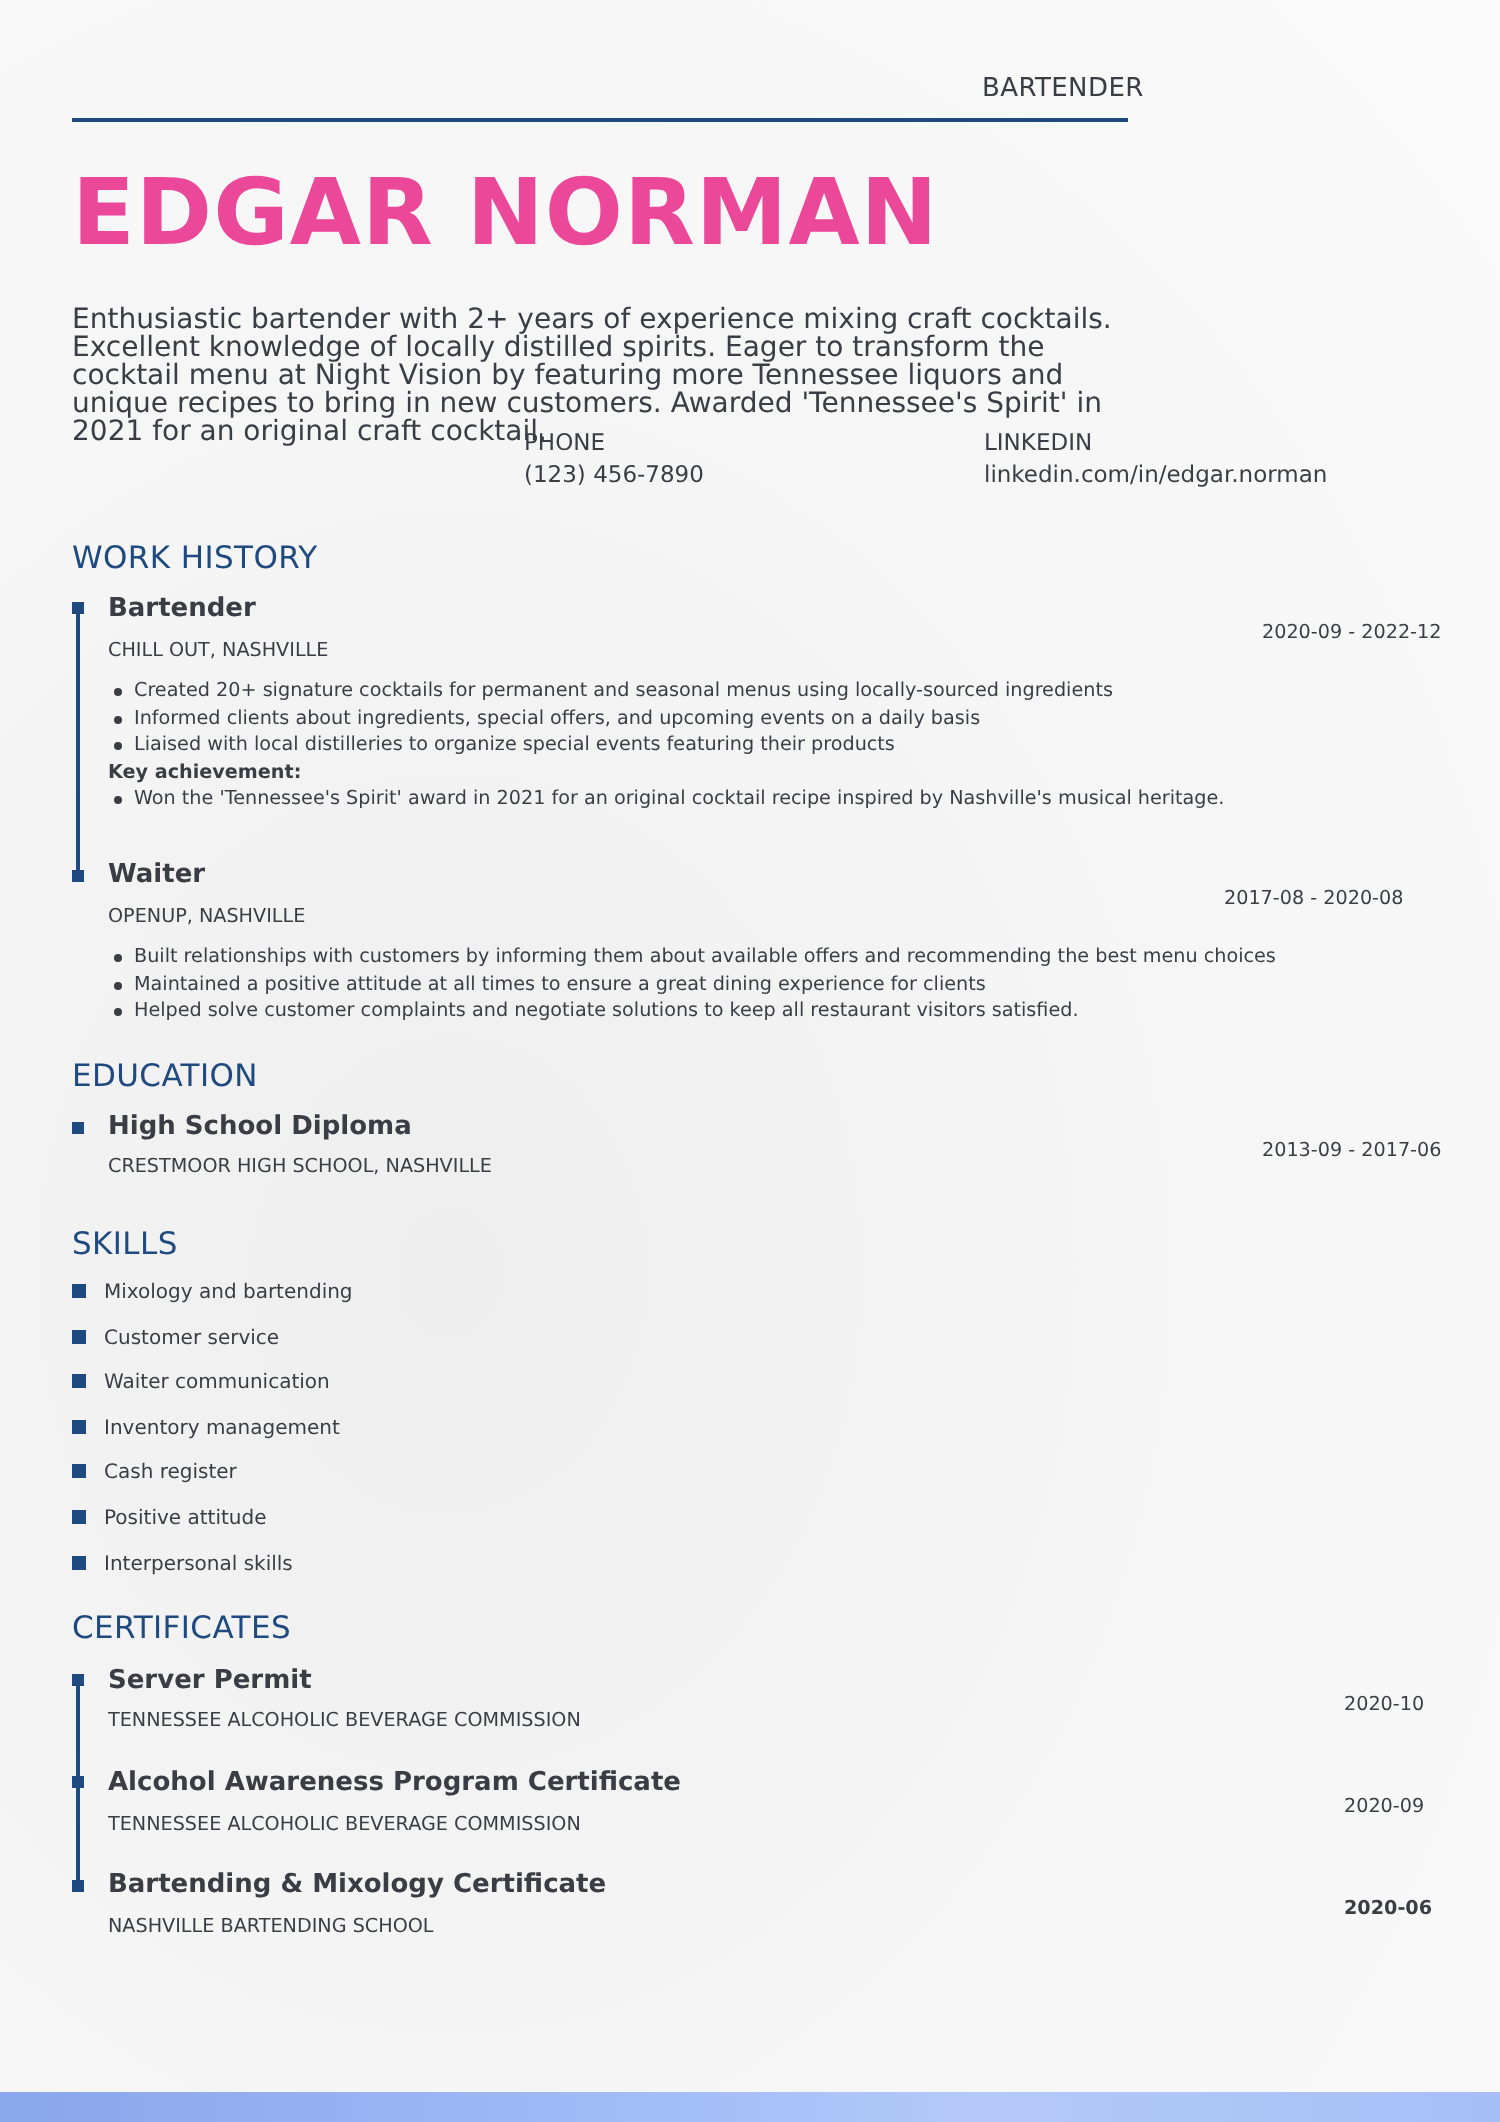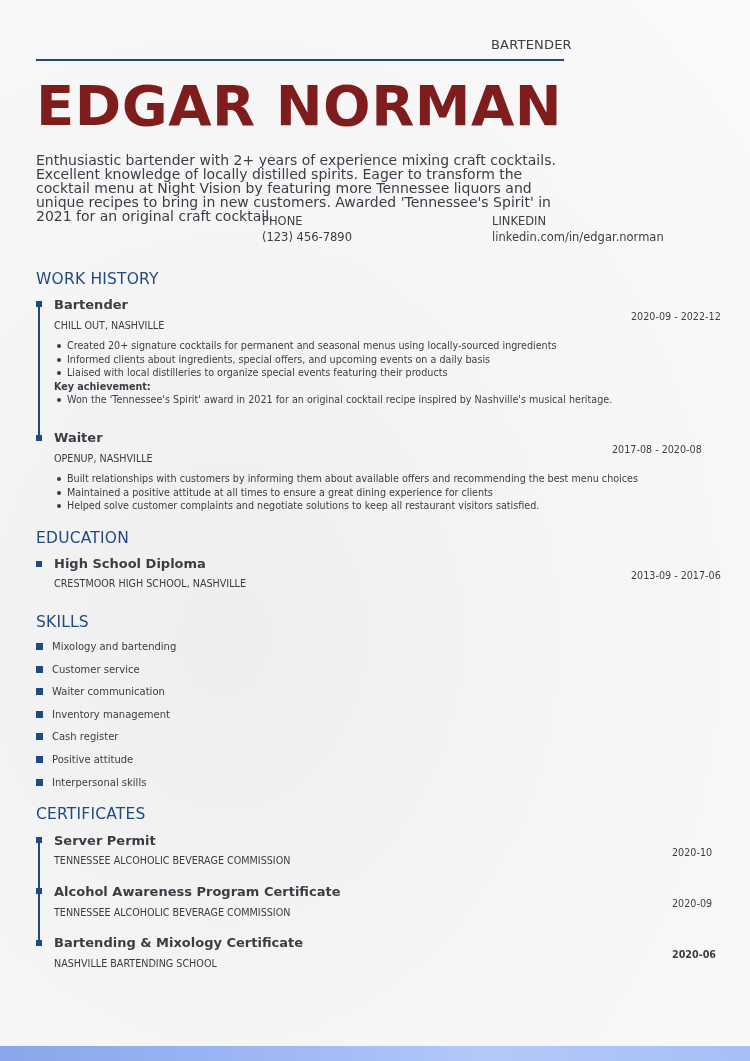--- a/index.html
+++ b/index.html
@@ -5,21 +5,21 @@
     html, body { margin: 0; padding: 0; }
     body {
       width: 750px; height: 1061px; position: relative; overflow: hidden;
       background: radial-gradient(ellipse at 30% 60%, #eeeeef 0%, #f5f5f6 45%, #fafafa 100%);
       font-family: "DejaVu Sans", sans-serif;
       color: #3a3d44;
     }
     .abs { position: absolute; }
     .job-title-top { left: 491px; top: 37px; font-size: 13px; color: #3a3d44; letter-spacing: 0.2px; }
     .top-rule { left: 36px; top: 59px; width: 528px; height: 2px; background: #1f4a80; }
-    .name { left: 36px; top: 78px; font-size: 56px; font-weight: bold; color: #7f1d1d; letter-spacing: 0.5px; line-height: 56px; }
+    .name { left: 36px; top: 78px; font-size: 46px; font-weight: bold; color: #ec4899; letter-spacing: 0.5px; line-height: 56px; }
     .summary { left: 36px; top: 153px; width: 530px; font-size: 14px; line-height: 14px; color: #3a3d44; }
     .contact { top: 213px; font-size: 11.5px; line-height: 16px; color: #3a3d44; }
     .contact .lbl { display: block; }
     .contact .val { display: block; font-size: 11.5px; }
     .section-title { left: 36px; font-size: 15.5px; color: #1f4a80; letter-spacing: 0.2px; }
     .entry-title { left: 54px; font-size: 13px; font-weight: bold; color: #3a3d44; }
     .entry-sub { left: 54px; font-size: 9.6px; color: #3a3d44; }
     .date { font-size: 9.6px; color: #3a3d44; }
     .bullets { left: 54px; margin: 0; padding: 0; list-style: none; font-size: 9.6px; line-height: 13.6px; }
     .bullets li { position: relative; padding-left: 13px; white-space: nowrap; }

